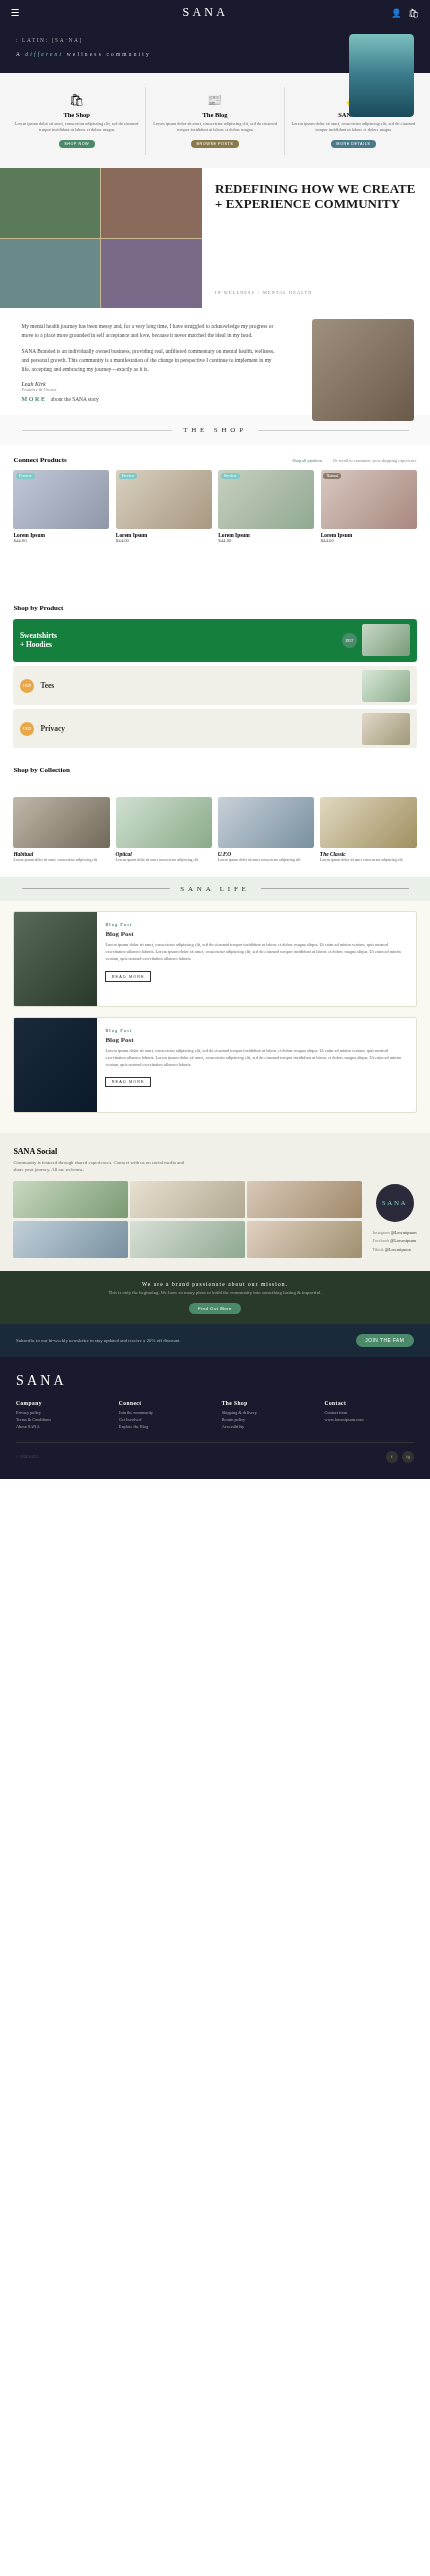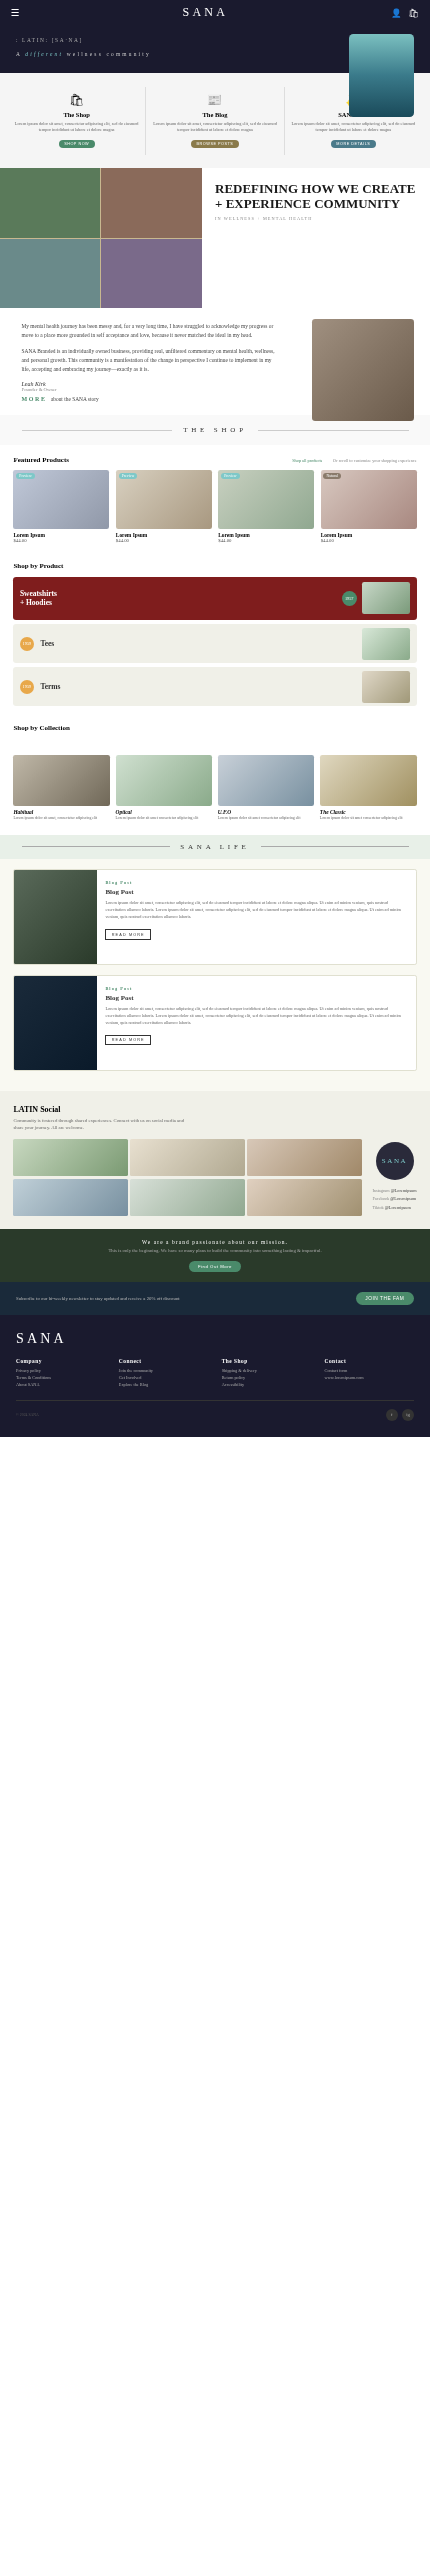--- a/index.html
+++ b/index.html
@@ -55,21 +55,21 @@
   </div>
 </section>
 
 <section style="display:flex;min-height:140px;">
   <div style="flex:1;background:#c8b890;display:grid;grid-template-columns:1fr 1fr;gap:1.1px;">
     <div style="background:#5a7a5a;"></div>
     <div style="background:#8a6a5a;"></div>
     <div style="background:#6a8a8a;"></div>
     <div style="background:#7a6a8a;"></div>
   </div>
-  <div style="flex:1;padding:13.4px;background:#fff;display:flex;flex-direction:column;justify-content:flex-start;">
+  <div style="flex:1;padding:13.4px;background:#fff;display:flex;flex-direction:column;justify-content:space-between;">
     <div style="font-size:13px;font-weight:900;line-height:1.15;color:#1a1a1a;">REDEFINING HOW WE CREATE + EXPERIENCE COMMUNITY</div>
     <div style="font-size:4.3px;letter-spacing:1.1px;color:#888;margin-top:4.3px;">IN WELLNESS + MENTAL HEALTH</div>
   </div>
 </section>
 
 <section style="padding:13.4px 21.5px;position:relative;">
   <div style="font-size:5.4px;color:#444;line-height:1.7;margin-bottom:6.5px;max-width:258px;">My mental health journey has been messy and, for a very long time, I have struggled to acknowledge my progress or move to a place more grounded in self acceptance and love, because it never matched the ideal in my head.</div>
   <div style="font-size:5.4px;color:#444;line-height:1.7;margin-bottom:6.5px;max-width:258px;">SANA Branded is an individually owned business, providing real, unfiltered commentary on mental health, wellness, and personal growth. This community is a manifestation of the change in perspective I continue to implement in my life, accepting and embracing my journey—exactly as it is.</div>
   <div style="font-size:6px;font-style:italic;color:#333;">Leah Kirk</div>
   <div style="font-size:4.8px;color:#888;margin-bottom:4.3px;">Founder &amp; Owner</div>
@@ -82,21 +82,21 @@
 </section>
 
 <div style="display:flex;align-items:center;padding:10.8px 21.5px;background:#f9f9f9;">
   <div style="flex:1;height:0.5px;background:#ccc;"></div>
   <div style="font-size:7px;letter-spacing:3.8px;color:#333;padding:0 10.8px;">THE SHOP</div>
   <div style="flex:1;height:0.5px;background:#ccc;"></div>
 </div>
 
 <section style="padding:10.8px 13.4px;">
   <div style="display:flex;justify-content:space-between;align-items:baseline;margin-bottom:6.5px;">
-    <div style="font-size:7px;font-weight:bold;">Featured Products</div>
+    <div style="font-size:7px;font-weight:bold;">Connect Products</div>
     <div style="display:flex;gap:10.8px;align-items:center;">
       <span style="font-size:4.3px;color:#4a8a6a;cursor:pointer;">Shop all products</span>
       <span style="font-size:4.3px;color:#888;">Or scroll to customize your shopping experience</span>
     </div>
   </div>
   <div style="display:flex;gap:6.5px;">
     <div style="flex:1;cursor:pointer;">
       <div style="width:100%;height:59px;background:linear-gradient(135deg,#c0c8d8,#9098a8);border-radius:2.2px;position:relative;margin-bottom:3.2px;">
         <span style="position:absolute;top:2.7px;left:2.7px;background:#7ec8c8;color:#fff;font-size:3.8px;padding:1.1px 3.2px;border-radius:5.4px;">Preview</span>
       </div>
@@ -120,24 +120,24 @@
     <div style="flex:1;cursor:pointer;">
       <div style="width:100%;height:59px;background:linear-gradient(135deg,#d8c8c0,#a88880);border-radius:2.2px;position:relative;margin-bottom:3.2px;">
         <span style="position:absolute;top:2.7px;left:2.7px;background:#8a7a6a;color:#fff;font-size:3.8px;padding:1.1px 3.2px;border-radius:5.4px;">Natural</span>
       </div>
       <div style="font-size:5.4px;font-weight:bold;">Lorem Ipsum</div>
       <div style="font-size:4.8px;color:#555;">$44.00</div>
     </div>
   </div>
 </section>
 
-<section style="padding:8px 13.4px;">
+<section style="padding:8px 13.4px;margin-top:42px;">
   <div style="font-size:7px;font-weight:bold;margin-bottom:6.5px;">Shop by Product</div>
 
-  <div style="display:flex;align-items:center;background:#7f1d1d;border-radius:3.2px;padding:5.4px 6.5px;margin-bottom:4.3px;cursor:pointer;position:relative;height:43px;overflow:hidden;">
+  <div style="display:flex;align-items:center;background:#15803d;border-radius:3.2px;padding:5.4px 6.5px;margin-bottom:4.3px;cursor:pointer;position:relative;height:43px;overflow:hidden;">
     <div style="flex:1;">
       <div style="font-size:7.5px;font-weight:bold;color:#fff;line-height:1.2;">Sweatshirts<br>+ Hoodies</div>
     </div>
     <div style="display:flex;align-items:center;gap:5.4px;">
       <div style="background:#4a8a6a;color:#fff;border-radius:50%;width:15px;height:15px;font-size:4.3px;display:flex;align-items:center;justify-content:center;">1957</div>
       <div style="width:48px;height:32px;border-radius:2.2px;background:linear-gradient(135deg,#c8d8c8,#7a9a7a);"></div>
     </div>
   </div>
 
   <div style="display:flex;align-items:center;background:#f0f0e8;border-radius:3.2px;padding:5.4px 6.5px;margin-bottom:4.3px;cursor:pointer;position:relative;height:39px;overflow:hidden;">
@@ -145,21 +145,21 @@
     <div style="flex:1;">
       <div style="font-size:7.5px;font-weight:bold;color:#333;">Tees</div>
     </div>
     <div style="width:48px;height:32px;border-radius:2.2px;background:linear-gradient(135deg,#d8e8d8,#8aaa8a);"></div>
   </div>
 
 
   <div style="display:flex;align-items:center;background:#f0f0e8;border-radius:3.2px;padding:5.4px 6.5px;margin-bottom:4.3px;cursor:pointer;position:relative;height:39px;overflow:hidden;">
     <div style="background:#e8a84a;color:#fff;border-radius:50%;width:14px;height:14px;font-size:4.3px;display:flex;align-items:center;justify-content:center;margin-right:6.5px;">1959</div>
     <div style="flex:1;">
-      <div style="font-size:7.5px;font-weight:bold;color:#333;">Terms</div>
+      <div style="font-size:7.5px;font-weight:bold;color:#333;">Privacy</div>
     </div>
     <div style="width:48px;height:32px;border-radius:2.2px;background:linear-gradient(135deg,#e0d8c8,#a09878);"></div>
   </div>
 </section>
 
 <section style="padding:5.4px 13.4px 13.4px;">
   <div style="font-size:7px;font-weight:bold;margin-bottom:23px;">Shop by Collection</div>
   <div style="display:flex;gap:5.4px;">
     <div style="flex:1;cursor:pointer;">
       <div style="width:100%;height:51px;border-radius:2.2px;background:linear-gradient(135deg,#c0b8a8,#706858);margin-bottom:2.7px;"></div>
@@ -207,21 +207,21 @@
     <div style="padding:9.7px 8px;flex:1;">
       <div style="font-size:4.3px;letter-spacing:1.1px;color:#4a8a6a;font-weight:bold;margin-bottom:3.2px;">Blog Post</div>
       <div style="font-size:7px;font-weight:bold;color:#333;margin-bottom:4.3px;">Blog Post</div>
       <div style="font-size:4.3px;color:#666;line-height:1.6;margin-bottom:6.5px;">Lorem ipsum dolor sit amet, consectetur adipiscing elit, sed do eiusmod tempor incididunt ut labore et dolore magna aliqua. Ut enim ad minim veniam, quis nostrud exercitation ullamco laboris. Lorem ipsum dolor sit amet, consectetur adipiscing elit, sed do eiusmod tempor incididunt ut labore et dolore magna aliqua. Ut enim ad minim veniam, quis nostrud exercitation ullamco laboris.</div>
       <button style="font-size:3.8px;letter-spacing:1.1px;color:#333;background:none;border:0.5px solid #333;padding:2.2px 5.4px;cursor:pointer;">READ MORE</button>
     </div>
   </div>
 </section>
 
 <section style="background:#f0f0e8;padding:13.4px;">
-  <div style="font-size:8px;font-weight:bold;margin-bottom:2.7px;">LATIN Social</div>
+  <div style="font-size:8px;font-weight:bold;margin-bottom:2.7px;">SANA Social</div>
   <div style="font-size:4.8px;color:#666;margin-bottom:8px;max-width:172px;line-height:1.5;">Community is fostered through shared experiences. Connect with us on social media and share your journey. All are welcome.</div>
   <div style="display:flex;gap:10.8px;align-items:center;">
     <div style="display:grid;grid-template-columns:repeat(3,1fr);gap:2.7px;flex:1;">
       <div style="height:37px;border-radius:1.6px;background:linear-gradient(135deg,#c8d8c0,#7a9a72);"></div>
       <div style="height:37px;border-radius:1.6px;background:linear-gradient(135deg,#e8e0d0,#b0a890);"></div>
       <div style="height:37px;border-radius:1.6px;background:linear-gradient(135deg,#d8c8b8,#a08868);"></div>
       <div style="height:37px;border-radius:1.6px;background:linear-gradient(135deg,#c0d0d8,#7890a0);"></div>
       <div style="height:37px;border-radius:1.6px;background:linear-gradient(135deg,#d8e0d8,#90a890);"></div>
       <div style="height:37px;border-radius:1.6px;background:linear-gradient(135deg,#e0d0c0,#a09070);"></div>
     </div>

